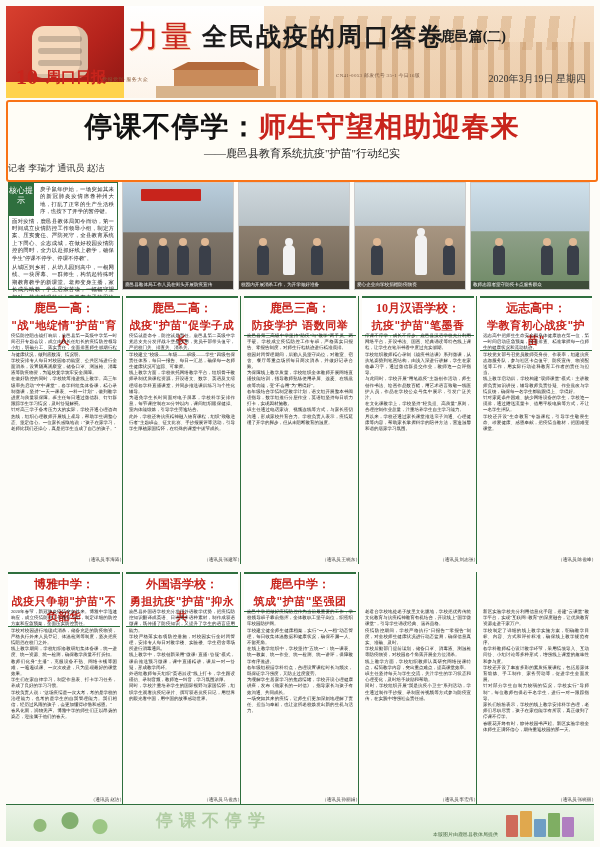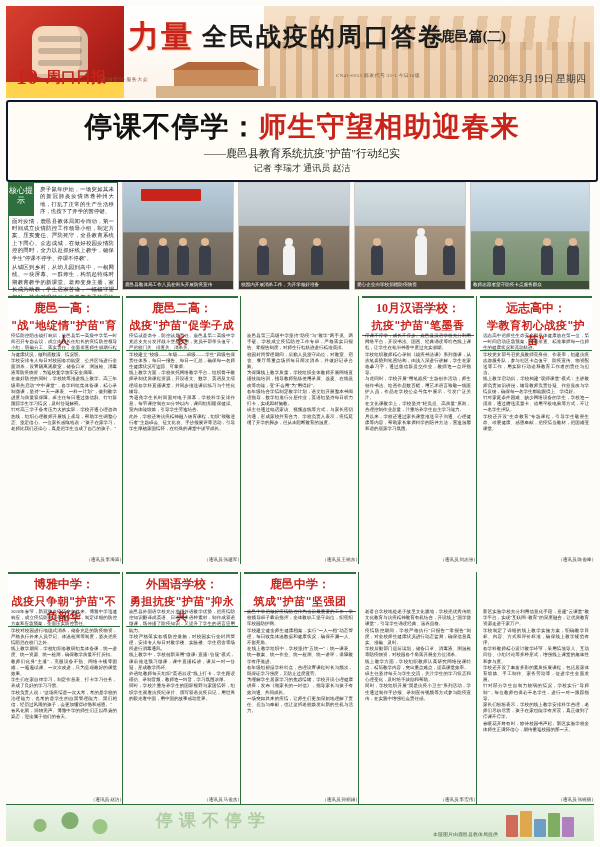--- a/index.html
+++ b/index.html
@@ -54,21 +54,21 @@
     content:"";position:absolute;left:6px;top:10px;width:44px;height:6px;
     background:rgba(0,0,0,.18);box-shadow:0 12px 0 rgba(0,0,0,.18),0 24px 0 rgba(0,0,0,.18);
     border-radius:3px;
   }
   .mh-art .ribbon{
     position:absolute;left:0;bottom:0;width:118px;height:16px;
     background:#ffd34d;
   }
   .mh-title{
     position:absolute;left:122px;top:10px;
-    font-size:31px;font-weight:bold;color:#c8241c;
+    font-size:31px;font-weight:normal;color:#c8241c;
     letter-spacing:2px;font-family:"DejaVu Serif", serif;
     text-shadow:1px 1px 0 #f3c7a0;
     text-align:right;
   }
   .mh-title2{
     position:absolute;left:196px;top:14px;
     font-size:25px;font-weight:bold;color:#1b1b1b;letter-spacing:2px;
   }
   .mh-sub{
     position:absolute;left:430px;top:22px;
@@ -97,34 +97,34 @@
   .mh-tower{
     position:absolute;left:150px;bottom:0;width:120px;height:42px;
   }
   .mh-tower .base{position:absolute;left:0;bottom:0;width:120px;height:12px;background:#d8b48c;}
   .mh-tower .body{position:absolute;left:18px;bottom:12px;width:84px;height:16px;background:#c98b5a;}
   .mh-tower .roof{position:absolute;left:10px;bottom:28px;width:100px;height:8px;background:#b36a3b;clip-path:polygon(6% 100%,94% 100%,78% 0,22% 0);}
 
   
   .headline-box{
     position:absolute;left:6px;top:100px;width:588px;height:78px;
-    border:2px solid #0f172a;border-radius:3px;background:#fffdf6;
+    border:2px solid #f97316;border-radius:3px;background:#fffdf6;
   }
   .hl-line1{
     position:absolute;left:0;right:0;top:6px;text-align:center;
     font-size:28px;font-weight:bold;color:#111;letter-spacing:1px;
     font-family:"DejaVu Serif", serif;
   }
   .hl-line1 .red{color:#c8241c;}
   .hl-line2{
     position:absolute;left:0;right:0;top:44px;text-align:center;
     font-size:11px;color:#222;
   }
   .hl-byline{
-    position:absolute;left:0;right:0;top:60px;text-align:center;
+    position:absolute;left:0;right:0;top:60px;text-align:left;
     font-size:9px;color:#333;
   }
 
   
   .intro{
     position:absolute;left:8px;top:182px;width:110px;height:108px;
     border:1px solid #2f6f3e;background:#fff;padding:3px;box-sizing:border-box;
   }
   .intro-tag{
     position:absolute;left:-1px;top:-1px;width:26px;height:34px;
@@ -292,20 +292,24 @@
     <span class="kicker">鹿邑二高：</span>
     <span class="title">战疫"护苗"促学子成长</span>
   </div>
   <div class="body-text" style="position:absolute;left:126px;top:330px;width:112px;height:225px;white-space:pre-line;">疫情就是命令，防控就是责任。鹿邑县第二高级中学党总支充分发挥战斗堡垒作用，党员干部带头值守，严把校门关、排查关、消杀关。
 学校建立"校级——年级——班级——学生"四级包保责任体系，每日一报告、每日一汇总，确保每一名师生健康状况可追踪、可掌握。
 线上教学方面，学校依托网络教学平台，组织骨干教师录制优质课程资源，开设语文、数学、英语及文综理综各学科直播课堂，并同步推送课后练习与个性化辅导。
 为避免学生长时间面对电子屏幕，学校科学安排作息，每节课控制在30分钟以内，课间组织眼保健操、室内体能锻炼，引导学生劳逸结合。
 此外，学校还将抗疫精神融入德育课程，组织"致敬逆行者"主题班会、征文比赛、手抄报展评等活动，引导学生厚植家国情怀，在特殊的课堂中拔节成长。</div>
   <div class="sig" style="position:absolute;left:126px;top:556px;width:112px;">（通讯员 张建军）</div>
 
+  <div class="colhead" style="position:absolute;left:244px;top:296px;width:112px;">
+    <span class="kicker">鹿邑三高：</span>
+    <span class="title">防疫学护 语数同举</span>
+  </div>
   <div class="body-text" style="position:absolute;left:244px;top:330px;width:112px;height:225px;white-space:pre-line;">鹿邑县第三高级中学坚持"防疫"与"教学"两手抓、两手硬。学校成立疫情防控工作专班，严格落实日报告、零报告制度，对师生行程轨迹进行精准摸排。
 校园封闭管理期间，后勤人员坚守岗位，对教室、宿舍、餐厅等重点场所每日两次消杀，并做好记录台账。
 为保障线上教学质量，学校组织全体教师开展网络直播技能培训，指导教师熟练使用录屏、连麦、在线批改等功能，变"不会用"为"用得好"。
 各年级结合学情制定教学计划，语文组开展整本书阅读指导，数学组推行分层作业，英语组坚持每日听力打卡，实现因材施教。
 班主任通过电话家访、视频连线等方式，与家长密切沟通，形成家校共育合力。学校负责人表示，疫情延缓了开学的脚步，但从未阻断教育的温度。</div>
   <div class="sig" style="position:absolute;left:244px;top:556px;width:112px;">（通讯员 王晓东）</div>
 
   <div class="colhead" style="position:absolute;left:362px;top:296px;width:112px;">
     <span class="kicker">10月汉语学校：</span>
     <span class="title">抗疫"护苗"笔墨香</span>

